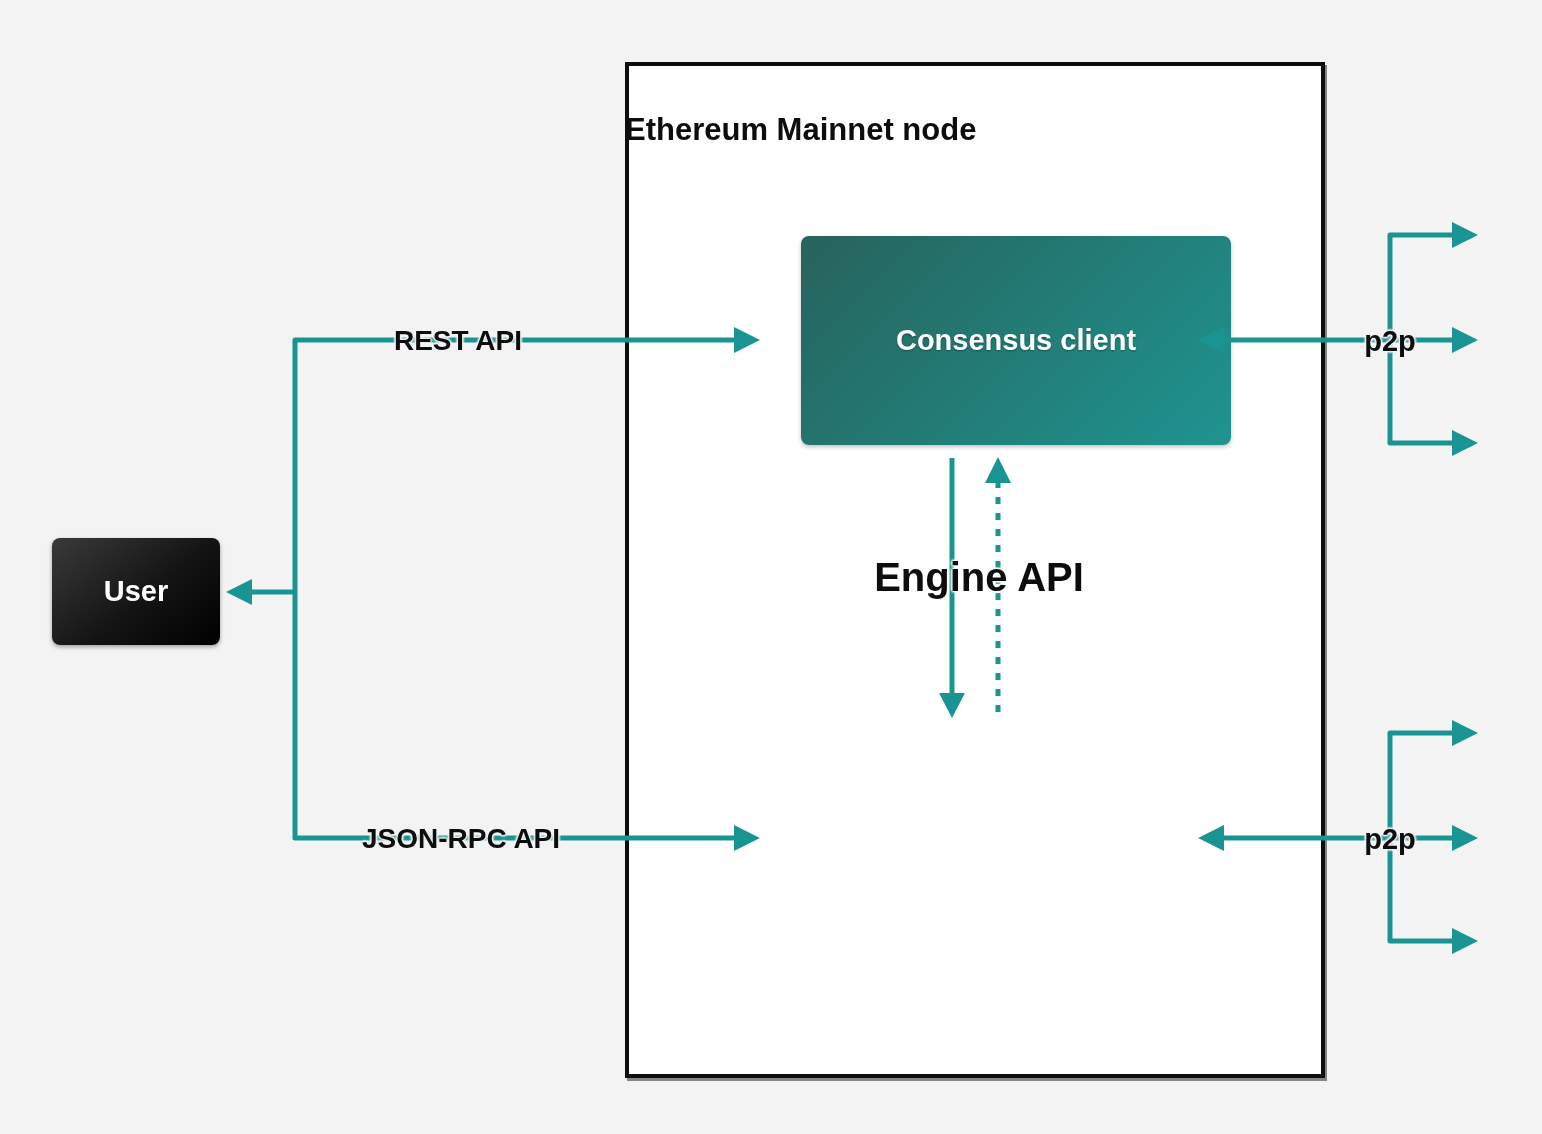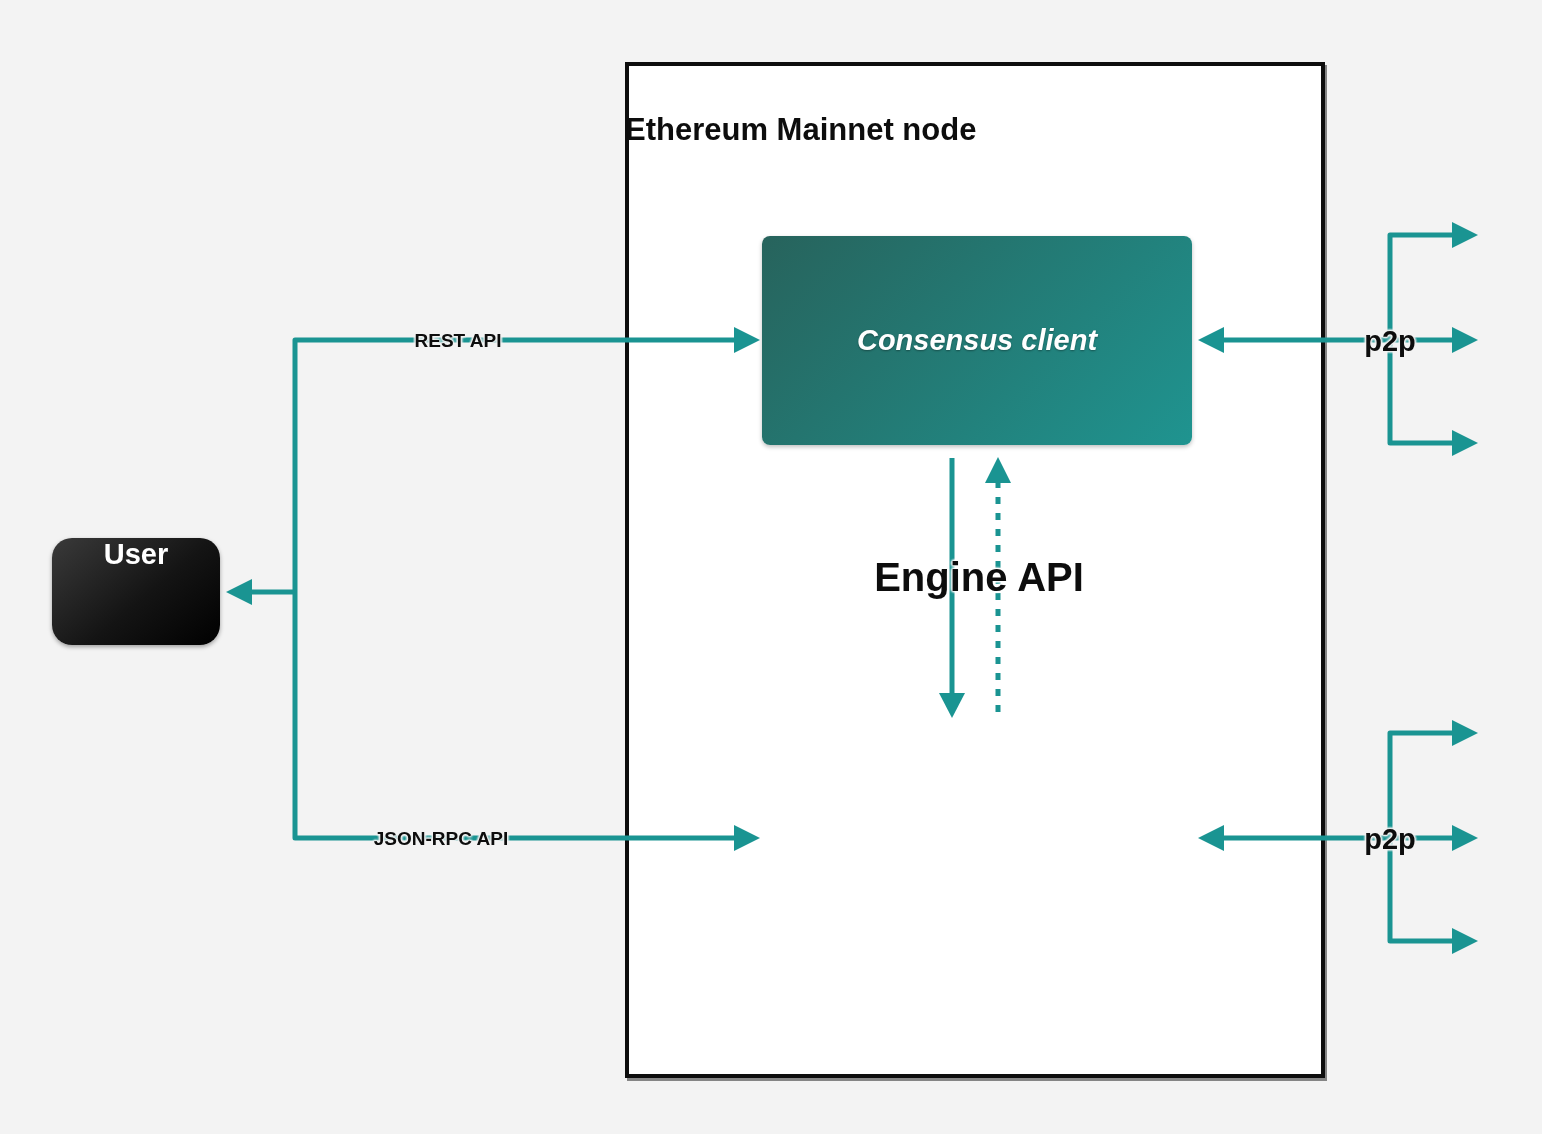--- a/index.html
+++ b/index.html
@@ -37,81 +37,81 @@
     position: absolute;
     left: 625px; top: 112px;
     width: 700px;
     font-size: 31px;
     font-weight: 700;
     color: var(--label-text);
     z-index: 2;
   }
   .client-box {
     position: absolute;
-    left: 762px;
+    left: 801px;
     width: 430px;
     border-radius: 8px;
     background: linear-gradient(135deg, var(--grad-a) 0%, var(--grad-b) 100%);
     box-shadow: 0 2px 4px rgba(0,0,0,0.25);
     display: flex;
     align-items: center;
     justify-content: center;
     z-index: 2;
-    font-style: italic;
   }
   #consensus-box { top: 236px; height: 209px; }
   #execution-box { top: 733px; height: 210px; }
   .client-label {
     color: var(--client-text);
     font-size: 29px;
     font-weight: 700;
     text-shadow: 0 1px 2px rgba(0,0,0,0.35);
   }
   .user-box {
     position: absolute;
     left: 52px; top: 538px;
     width: 168px; height: 107px;
-    border-radius: 20px;
+    border-radius: 8px;
     background: linear-gradient(140deg, var(--user-a) 0%, #141414 55%, var(--user-b) 100%);
     box-shadow: 0 2px 4px rgba(0,0,0,0.35);
     display: flex;
+    align-items: center;
     justify-content: center;
     z-index: 2;
   }
   .user-label {
     color: #ffffff;
     font-size: 29px;
     font-weight: 700;
   }
   svg.edges {
     position: absolute;
     left: 0; top: 0;
     z-index: 3;
     pointer-events: none;
   }
   .edge { stroke: var(--teal); stroke-width: 5; fill: none; stroke-linejoin: round; }
   .edge.dotted { stroke-dasharray: 7 9; }
   .arrowhead { fill: var(--teal); stroke: none; }
   .edge-label {
     position: absolute;
     transform: translate(-50%, -50%);
-    font-size: 19px;
+    font-size: 28px;
     font-weight: 700;
     color: var(--label-text);
     white-space: nowrap;
     z-index: 4;
     text-shadow:
       0 0 3px var(--halo), 0 0 3px var(--halo), 0 0 3px var(--halo),
       0 0 3px var(--halo), 0 0 3px var(--halo), 0 0 3px var(--halo),
       0 0 1px var(--halo), 0 0 1px var(--halo);
   }
   .halo-bg { --halo: #f3f3f3; }
   .halo-white { --halo: #ffffff; }
   #rest-api-label   { left: 458px;  top: 341px; }
-  #json-rpc-label   { left: 441px;  top: 839px; }
+  #json-rpc-label   { left: 461px;  top: 839px; }
   #engine-api-label { left: 979px;  top: 577px; font-size: 40px; }
   #p2p-top-label    { left: 1390px; top: 341px; font-size: 29px; }
   #p2p-bottom-label { left: 1390px; top: 839px; font-size: 29px; }
 </style>
 </head>
 <body>
 
 <div id="canvas">
 
   <div class="node-box"></div>

